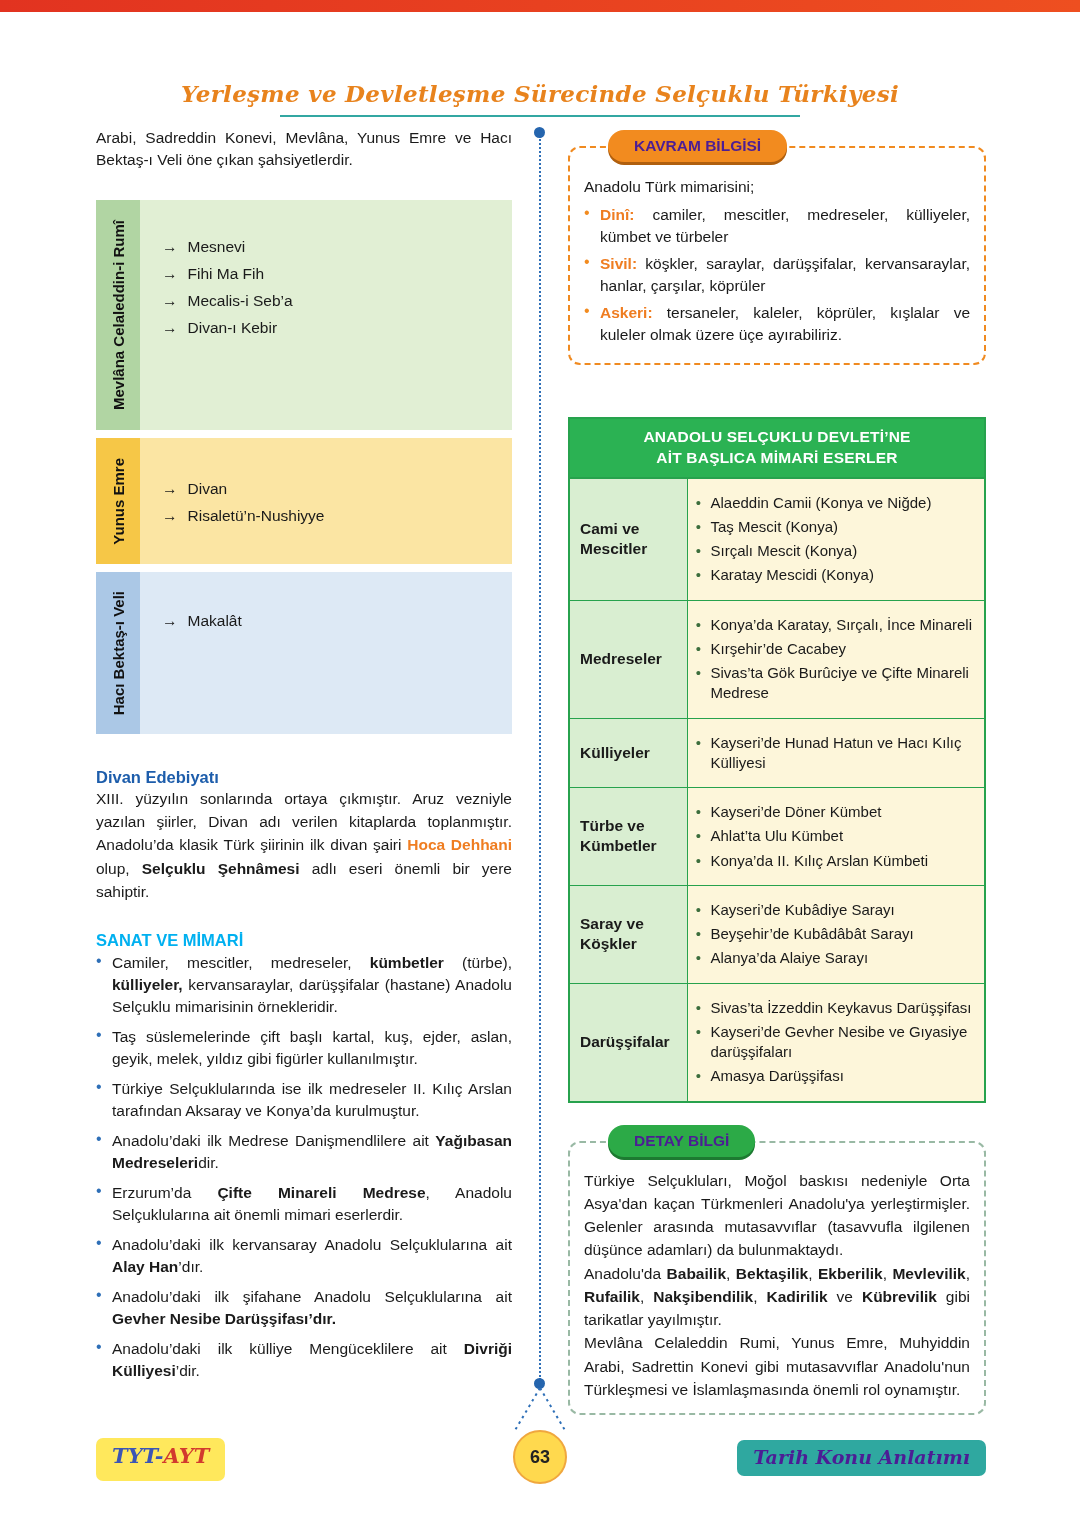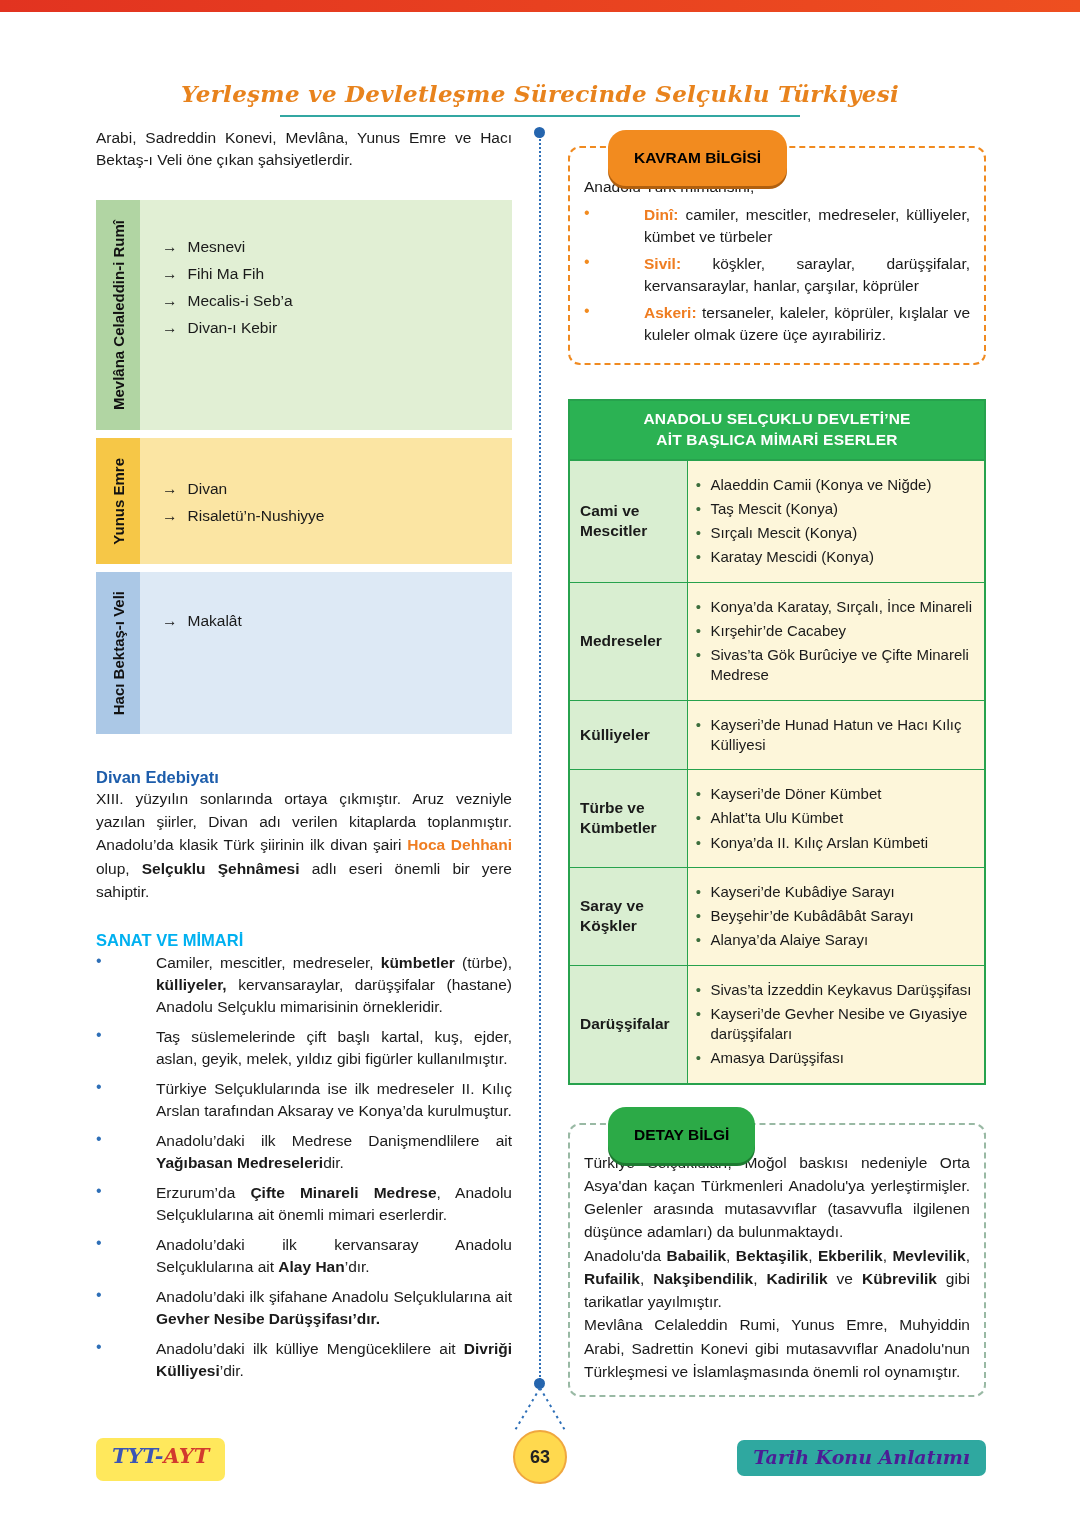--- a/index.html
+++ b/index.html
@@ -55,38 +55,38 @@
   .works .bind-item { display:flex; margin-bottom:9px; }
   .works .bind-item-bullet { margin-right:10px; font-weight:600; }
 
   
   .h-blue { color:#1d5dab; font-weight:bold; font-size:16.5px; margin-top:34px; }
   .h-cyan { color:#00b0f0; font-weight:bold; font-size:16.5px; margin-top:28px; }
   .para { line-height:1.5; text-align:justify; }
 
   
   .bullets { margin-top:2px; }
-  .bullet-item { display:flex; margin-bottom:8px;gap:44px; }
+  .bullet-item { display:flex; margin-bottom:8px; }
   .bullet-dot { width:16px; flex:0 0 16px; color:#2e6fb7; }
   .bullet-dot::before { content:"•"; font-size:16px; }
   .bullet-text { flex:1; text-align:justify; line-height:1.42; }
 
   
   .info-box { position:relative; border-radius:12px; padding:28px 14px 12px 14px; background:#fff; }
   .kavram { border:2px dashed #f08a20; margin-top:16px; }
-  .badge { position:absolute; top:-18px; left:38px; color:#000000; font-weight:bold;
-    font-size:15.5px; padding:19px 26px; border-radius:18px; white-space:nowrap; }
+  .badge { position:absolute; top:-18px; left:38px; color:#4c1d95; font-weight:bold;
+    font-size:15.5px; padding:7px 26px; border-radius:18px; white-space:nowrap; }
   .badge-orange { background:#f28b1f; box-shadow:0 3px 0 #b05f0e; }
   .badge-green  { background:#2caa47; box-shadow:0 3px 0 #1d7a31; }
   .k-intro { margin-bottom:6px; line-height:1.4; }
   .kavram .bullet-dot { color:#f28b1f; }
   .kavram .bullet-item { margin-bottom:5px; }
 
   
-  .arch-table { width:100%; border-collapse:collapse; margin-top:34px;
+  .arch-table { width:100%; border-collapse:collapse; margin-top:52px;
     border:2px solid #27a24d; }
   .arch-table th { background:#2bb253; color:#fff; font-weight:bold; text-align:center;
     padding:8px 6px; font-size:15.5px; line-height:1.35; letter-spacing:.2px;
     border:2px solid #27a24d; }
   .arch-table td { border:1.5px solid #27a24d; vertical-align:middle; }
   .arch-table td.lbl { width:118px; background:#d9eed1; font-weight:bold;
     padding:10px 6px 10px 10px; line-height:1.3; }
   .arch-table td.itm { background:#fdf6da; padding:10px 8px 10px 4px; }
   .itm .bind-item { display:flex; margin:4px 0; line-height:1.35; font-size:15px; }
   .itm .bind-item-bullet { flex:0 0 14px; text-align:center; color:#3c6e3c; margin-right:5px; }

